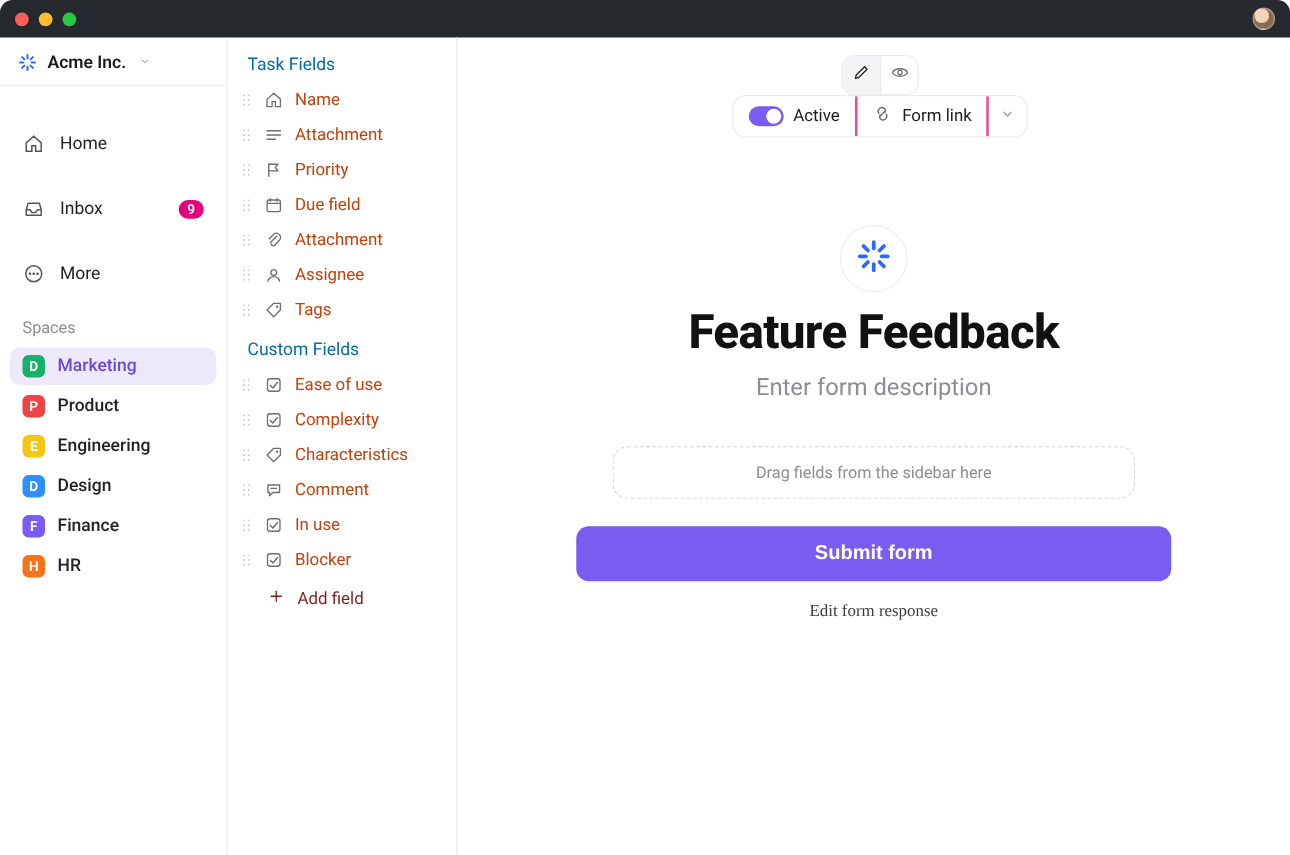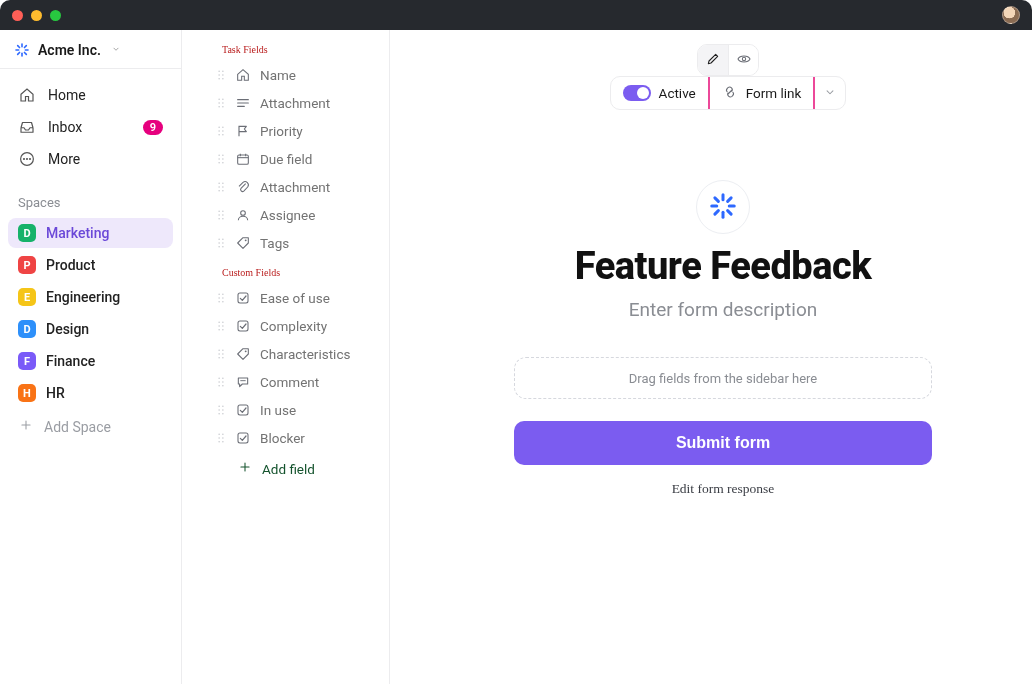--- a/index.html
+++ b/index.html
@@ -28,21 +28,21 @@
   .tl { width: 11px; height: 11px; border-radius: 50%; }
   .tl-red { background: #ff5f57; }
   .tl-yellow { background: #febc2e; }
   .tl-green { background: #28c840; }
   .avatar {
     width: 18px; height: 18px; border-radius: 50%;
     background: radial-gradient(circle at 40% 35%, #f3d6b8 0 40%, #8a6b52 42% 100%);
     border: 1px solid rgba(255,255,255,0.3);
   }
 
-  .app { display: flex; height: 654px; gap: 24px; }
+  .app { display: flex; height: 654px; }
 
   
   .sidebar {
     width: 182px;
     border-right: 1px solid #ececee;
     padding: 0 0 8px 0;
     flex-shrink: 0;
   }
   .workspace {
     display: flex; align-items: center; gap: 8px;
@@ -53,21 +53,21 @@
   }
   .ws-logo {
     width: 16px; height: 16px; display: inline-flex; align-items: center; justify-content: center;
   }
   .chev { color: #888; font-size: 10px; margin-left: 2px; }
 
   .nav { padding: 10px 8px 6px; }
   .nav-item {
     display: flex; align-items: center; gap: 12px;
     padding: 7px 10px; border-radius: 8px;
-    color: #222; cursor: pointer;
+    color: #222; cursor: pointer; margin-top: 20px;
   }
   .nav-item .icon { width: 18px; height: 18px; display:flex; align-items:center; justify-content:center; color:#555; }
   .badge {
     margin-left: auto;
     background: #e6007e;
     color: #fff;
     font-size: 11px; font-weight: 600;
     border-radius: 999px;
     padding: 1px 7px;
   }
@@ -97,43 +97,42 @@
   .plus { width:16px; text-align:center; }
 
   
   .fields-panel {
     width: 184px;
     border-right: 1px solid #ececee;
     padding: 14px 6px 8px 6px;
     flex-shrink: 0;
   }
   .fields-header {
-    font-size: 10px; color: #b91c1c;
+    font-size: 14px; color: #0369a1;
     padding: 0 10px 6px;
-    font-family: Liberation Serif, serif;
   }
   .field-row {
     display: flex; align-items: center; gap: 8px;
     padding: 5px 4px 5px 4px;
-    color: #737373; cursor: grab;
+    color: #c2410c; cursor: grab;
     font-size: 13.5px;
   }
   .grip {
     width: 10px; height: 14px;
     display: flex; align-items:center; justify-content:center;
     color: #c6c8cd;
   }
   .field-icon {
     width: 18px; height: 18px;
     display:flex; align-items:center; justify-content:center;
     color: #6b6e76;
   }
   .add-field {
     display:flex; align-items:center; gap:10px;
-    padding: 8px 6px; color:#14532d; cursor:pointer;
+    padding: 8px 6px; color:#7f1d1d; cursor:pointer;
     font-size: 13.5px;
   }
 
   
   .main { flex: 1; position: relative; }
   .toolbar {
     display: flex; align-items: center; justify-content: space-between;
     padding: 14px 20px 0 30px;
     flex-direction: column;
   }
@@ -182,21 +181,21 @@
   }
   .dropzone {
     margin-top: 36px;
     width: 418px; height: 42px;
     border: 1px dashed #d6d8de; border-radius: 12px;
     display:flex; align-items:center; justify-content:center;
     color:#8a8d93; font-size:13px;
   }
   .submit-btn {
     margin-top: 22px;
-    width: 418px; height: 44px;
+    width: 476px; height: 44px;
     background:#7b5cf0; color:#fff; font-weight:600;
     border:none; border-radius:10px; font-size:16px; cursor:pointer;
   }
   .edit-response {
     margin-top: 16px; font-size:13.5px; color:#3a3d44; cursor:pointer;font-family:Liberation Serif, serif;
   }
 </style>
 </head>
 <body>
 
@@ -365,26 +364,20 @@
         <div class="space-item">
           <span class="space-letter" style="background:#7a5af8">F</span>
           <span>Finance</span>
         </div>
         <div class="space-item">
           <span class="space-letter" style="background:#f97316">H</span>
           <span>HR</span>
         </div>
       </div>
 
-    <div class="add-space">
-      <span class="plus"><svg width="14" height="14" viewBox="0 0 24 24">
-            <use href="#i-plus"></use>
-          </svg></span>
-      <span>Add Space</span>
-    </div>
   </div>
 
   <div class="fields-panel">
     <div class="fields-header">Task Fields</div>
     <div id="task-fields-list">
         <div class="field-row">
           <span class="grip">
             <svg width="10" height="16" viewBox="0 0 16 20">
               <use href="#i-grip"></use>
             </svg>

